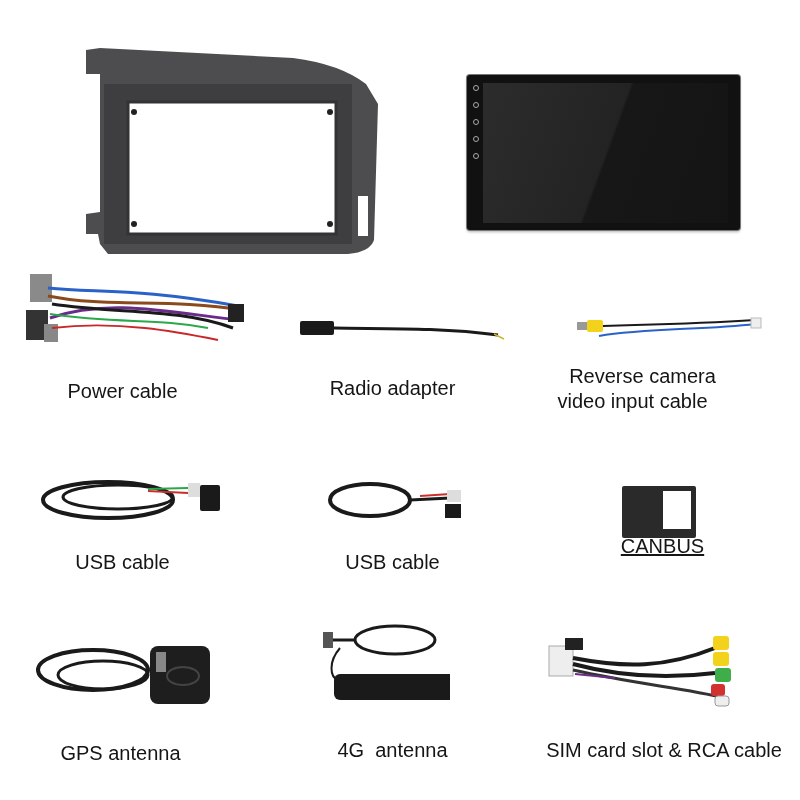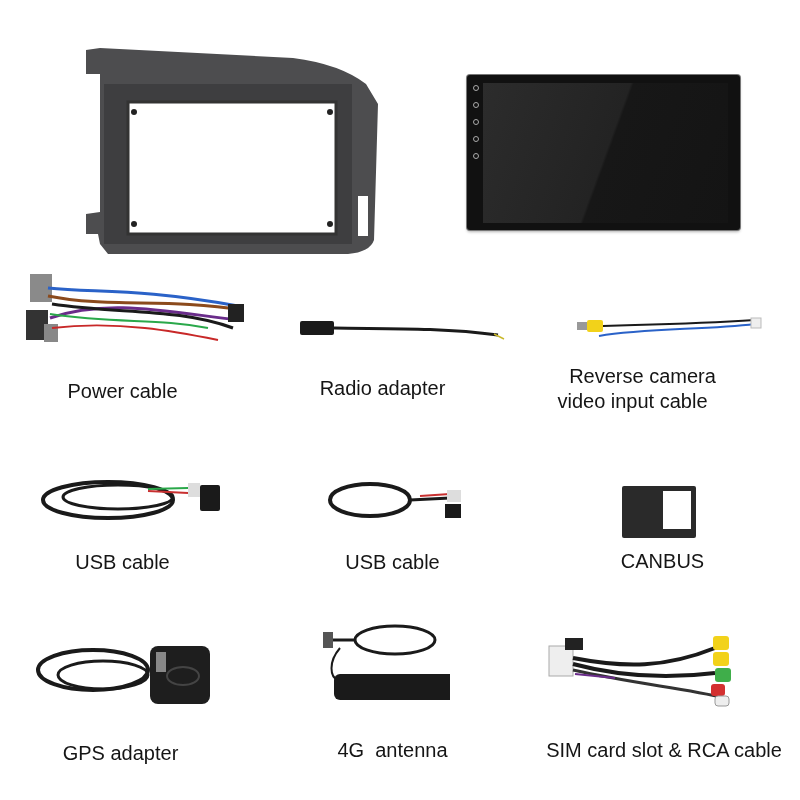--- a/index.html
+++ b/index.html
@@ -68,21 +68,21 @@
   <svg width="190" height="30" viewBox="0 0 190 30">
     <rect x="2" y="10" width="10" height="8" fill="#999"></rect>
     <rect x="12" y="8" width="16" height="12" rx="2" fill="#f2d21a"></rect>
     <path d="M28 14 L60 13 C100 12 150 10 180 8" stroke="#1a1a1a" stroke-width="2" fill="none"></path>
     <path d="M24 24 C70 16 130 18 180 12" stroke="#2a62c8" stroke-width="2" fill="none"></path>
     <rect x="176" y="6" width="10" height="10" fill="#eee" stroke="#bbb"></rect>
   </svg>
 </div>
 
 <div class="label" style="left:55px;top:379px;width:135px;">Power cable</div>
-<div class="label" style="left:305px;top:376px;width:155px;">Radio adapter</div>
+<div class="label" style="left:315px;top:376px;width:155px;">Radio adapter</div>
 <div class="label" style="left:550px;top:364px;width:185px;">Reverse camera</div>
 <div class="label" style="left:540px;top:389px;width:185px;">video input cable</div>
 
 <div class="abs" style="left:38px;top:475px;">
   <svg width="190" height="50" viewBox="0 0 190 50">
     <ellipse cx="70" cy="25" rx="65" ry="18" stroke="#1a1a1a" stroke-width="4" fill="none"></ellipse>
     <ellipse cx="80" cy="22" rx="55" ry="12" stroke="#1a1a1a" stroke-width="3" fill="none"></ellipse>
     <path d="M110 16 L150 18" stroke="#c83030" stroke-width="2"></path>
     <path d="M110 14 L150 13" stroke="#2aa84a" stroke-width="2"></path>
     <rect x="150" y="8" width="12" height="14" fill="#ddd"></rect>
@@ -97,21 +97,21 @@
     <rect x="122" y="12" width="14" height="12" fill="#ddd"></rect>
     <rect x="120" y="26" width="16" height="14" fill="#1a1a1a"></rect>
   </svg>
 </div>
 <div class="abs canbus">
     <div class="win"></div>
   </div>
 
 <div class="label" style="left:55px;top:550px;width:135px;">USB cable</div>
 <div class="label" style="left:325px;top:550px;width:135px;">USB cable</div>
-<div class="label" style="left:595px;top:549px;width:135px;">CANBUS</div>
+<div class="label" style="left:595px;top:534px;width:135px;text-decoration:underline;">CANBUS</div>
 
 <div class="abs" style="left:28px;top:640px;">
   <svg width="200" height="70" viewBox="0 0 200 70">
     <ellipse cx="65" cy="30" rx="55" ry="20" stroke="#1a1a1a" stroke-width="4" fill="none"></ellipse>
     <ellipse cx="75" cy="35" rx="45" ry="14" stroke="#1a1a1a" stroke-width="3" fill="none"></ellipse>
     <rect x="122" y="6" width="60" height="58" rx="8" fill="#1e1e1e"></rect>
     <ellipse cx="155" cy="36" rx="16" ry="9" stroke="#444" stroke-width="2" fill="none"></ellipse>
     <rect x="128" y="12" width="10" height="20" fill="#888"></rect>
   </svg>
 </div>
@@ -133,15 +133,15 @@
     <path d="M28 42 C90 56 140 60 180 70" stroke="#333" stroke-width="3" fill="none"></path>
     <path d="M30 46 L70 50" stroke="#6a2c8a" stroke-width="2"></path>
     <rect x="168" y="8" width="16" height="14" rx="3" fill="#f2d21a"></rect>
     <rect x="168" y="24" width="16" height="14" rx="3" fill="#f2d21a"></rect>
     <rect x="170" y="40" width="16" height="14" rx="3" fill="#3fae4a"></rect>
     <rect x="166" y="56" width="14" height="12" rx="3" fill="#d33030"></rect>
     <rect x="170" y="68" width="14" height="10" rx="3" fill="#eee" stroke="#999"></rect>
   </svg>
 </div>
 
-<div class="label" style="left:48px;top:741px;width:145px;">GPS adapter</div>
+<div class="label" style="left:48px;top:741px;width:145px;">GPS antenna</div>
 <div class="label" style="left:320px;top:738px;width:145px;white-space:pre;">4G  antenna</div>
 <div class="label" style="left:535px;top:738px;width:258px;">SIM card slot &amp; RCA cable</div>
 
 </body></html>

